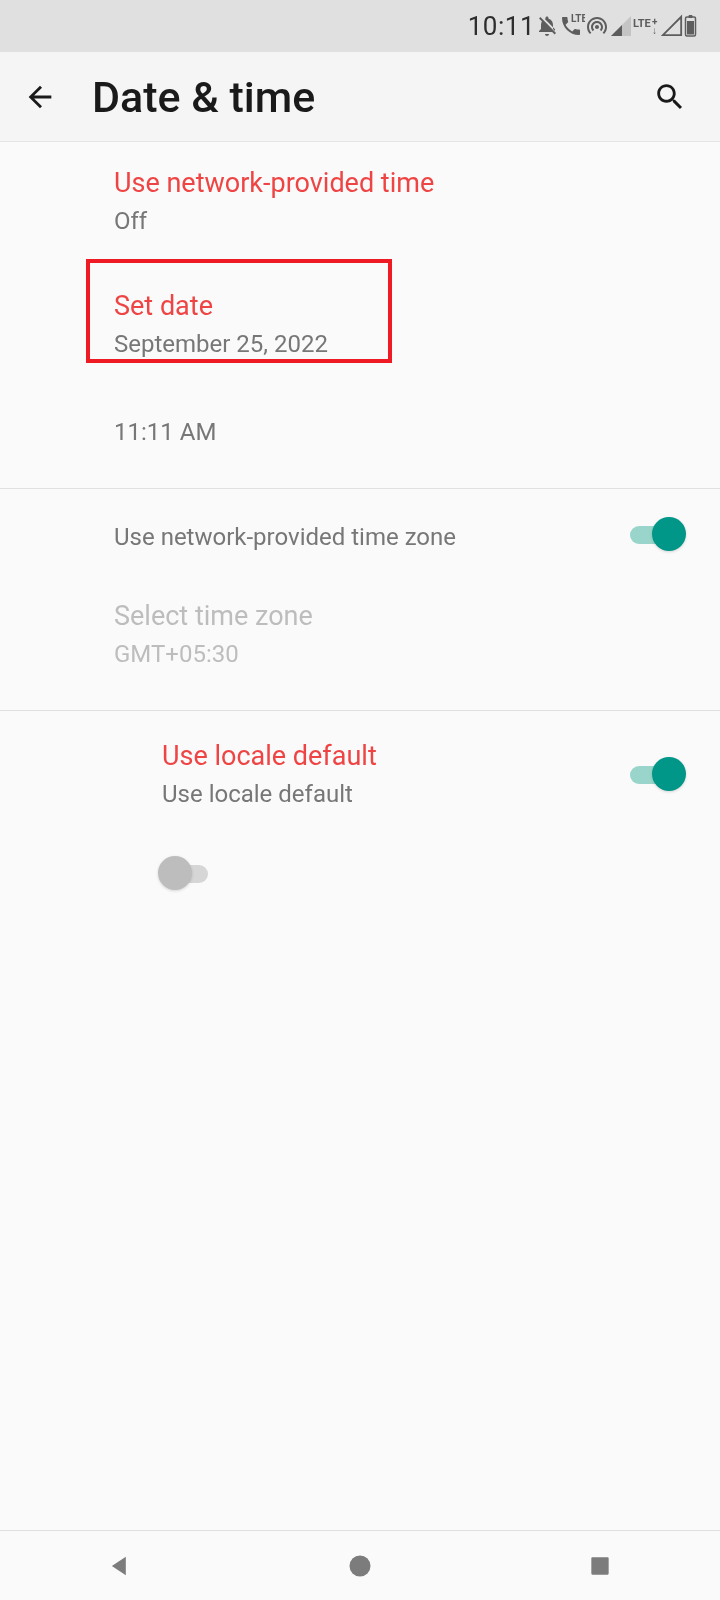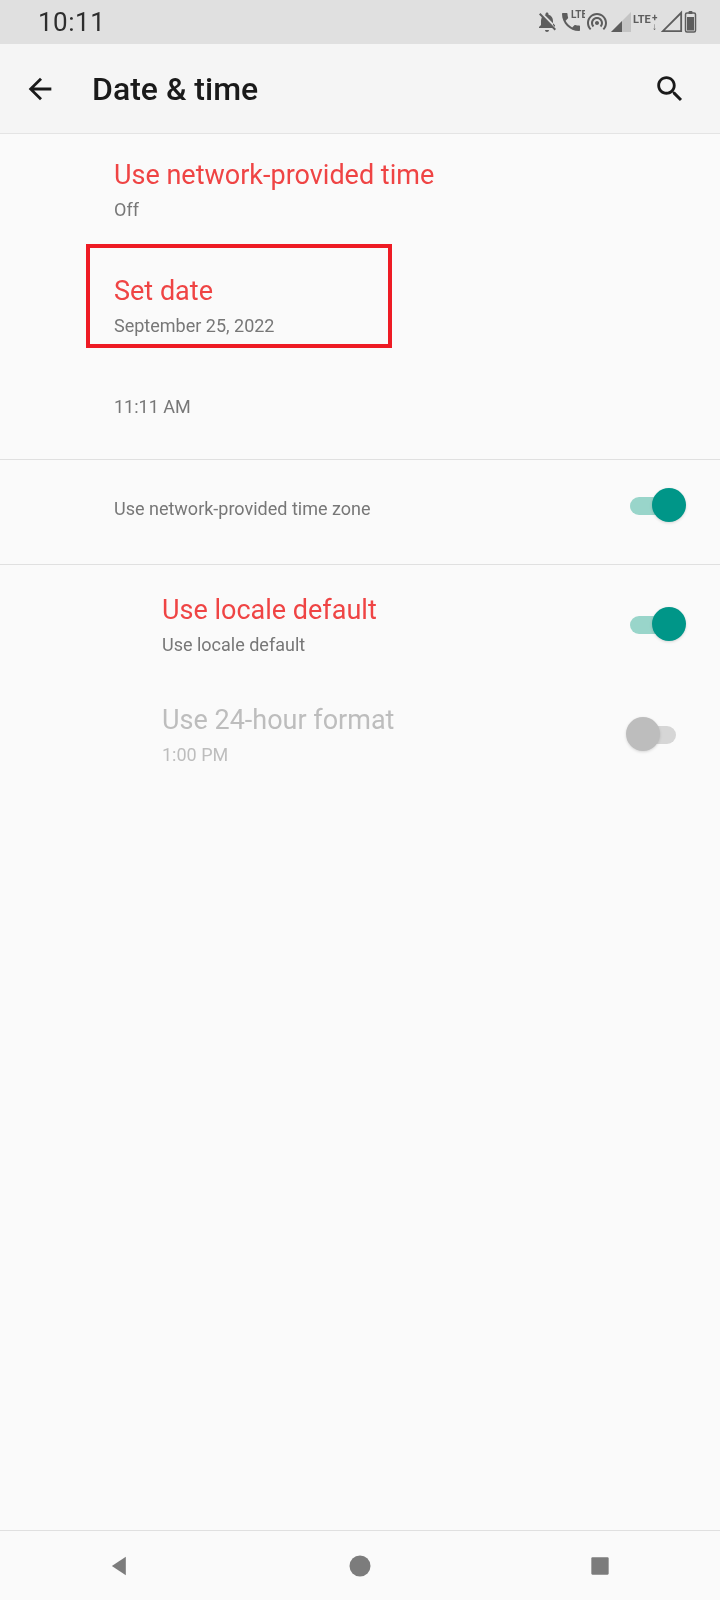--- a/index.html
+++ b/index.html
@@ -11,25 +11,25 @@
     body {
       width: 720px;
       height: 1600px;
       background: #fafafa;
       display: flex;
       flex-direction: column;
       overflow: hidden;
     }
     
     .status-bar {
-      height: 44px;
+      height: 52px;
       background: #e0e0e0;
       display: flex;
       align-items: center;
-      justify-content: space-between;
+      justify-content: flex-end;
       padding: 0 22px 0 38px;
     }
     .status-time {
       font-size: 26px;
       color: #2e2e2e;
       letter-spacing: 0.5px;
     }
     .status-icons {
       display: flex;
       align-items: center;
@@ -47,21 +47,21 @@
       border-bottom: 1px solid #e4e4e4;
     }
     .app-bar .back {
       width: 40px;
       height: 40px;
       display: flex;
       align-items: center;
       justify-content: center;
     }
     .app-bar .title {
-      font-size: 32px;
+      font-size: 43px;
       font-weight: 500;
       color: #1a1a1a;
       margin-left: 32px;
       flex: 1;
     }
     .app-bar .search {
       width: 40px;
       height: 40px;
       display: flex;
       align-items: center;
@@ -90,21 +90,21 @@
     }
     .item-text {
       flex: 1;
     }
     .item-title {
       font-size: 27px;
       color: #ef4444;
       line-height: 1.3;
     }
     .item-sub {
-      font-size: 18px;
+      font-size: 24px;
       color: #777;
       margin-top: 6px;
     }
     .item.disabled .item-title {
       color: #bdbdbd;
     }
     .item.disabled .item-sub {
       color: #bdbdbd;
     }
     .highlight-box {
@@ -265,39 +265,41 @@
     <div class="item">
       <div class="item-text">
         <div class="item-sub">Use network-provided time zone</div>
       </div>
       <div class="switch on">
         <div class="switch-track"></div>
         <div class="switch-thumb"></div>
       </div>
     </div>
 
+    <div class="item disabled">
+      <div class="item-text">
+        <div class="item-title">Select time zone</div>
+        <div class="item-sub">GMT+05:30</div>
+      </div>
+    </div>
   </div>
 
   <div class="group" style="border-bottom:none;padding-top:4px;">
     <div class="item">
       <div class="item-text">
         <div class="item-title">Use locale default</div>
         <div class="item-sub">Use locale default</div>
       </div>
       <div class="switch on">
         <div class="switch-track"></div>
         <div class="switch-thumb"></div>
       </div>
     </div>
 
     <div class="item disabled">
-      <div class="item-text">
-        <div class="item-title">Use 24-hour format</div>
-        <div class="item-sub">1:00 PM</div>
-      </div>
       <div class="switch disabled">
         <div class="switch-track"></div>
         <div class="switch-thumb"></div>
       </div>
     </div>
   </div>
 </div>
 
 <div class="nav-bar">
   <div class="nav-btn">

